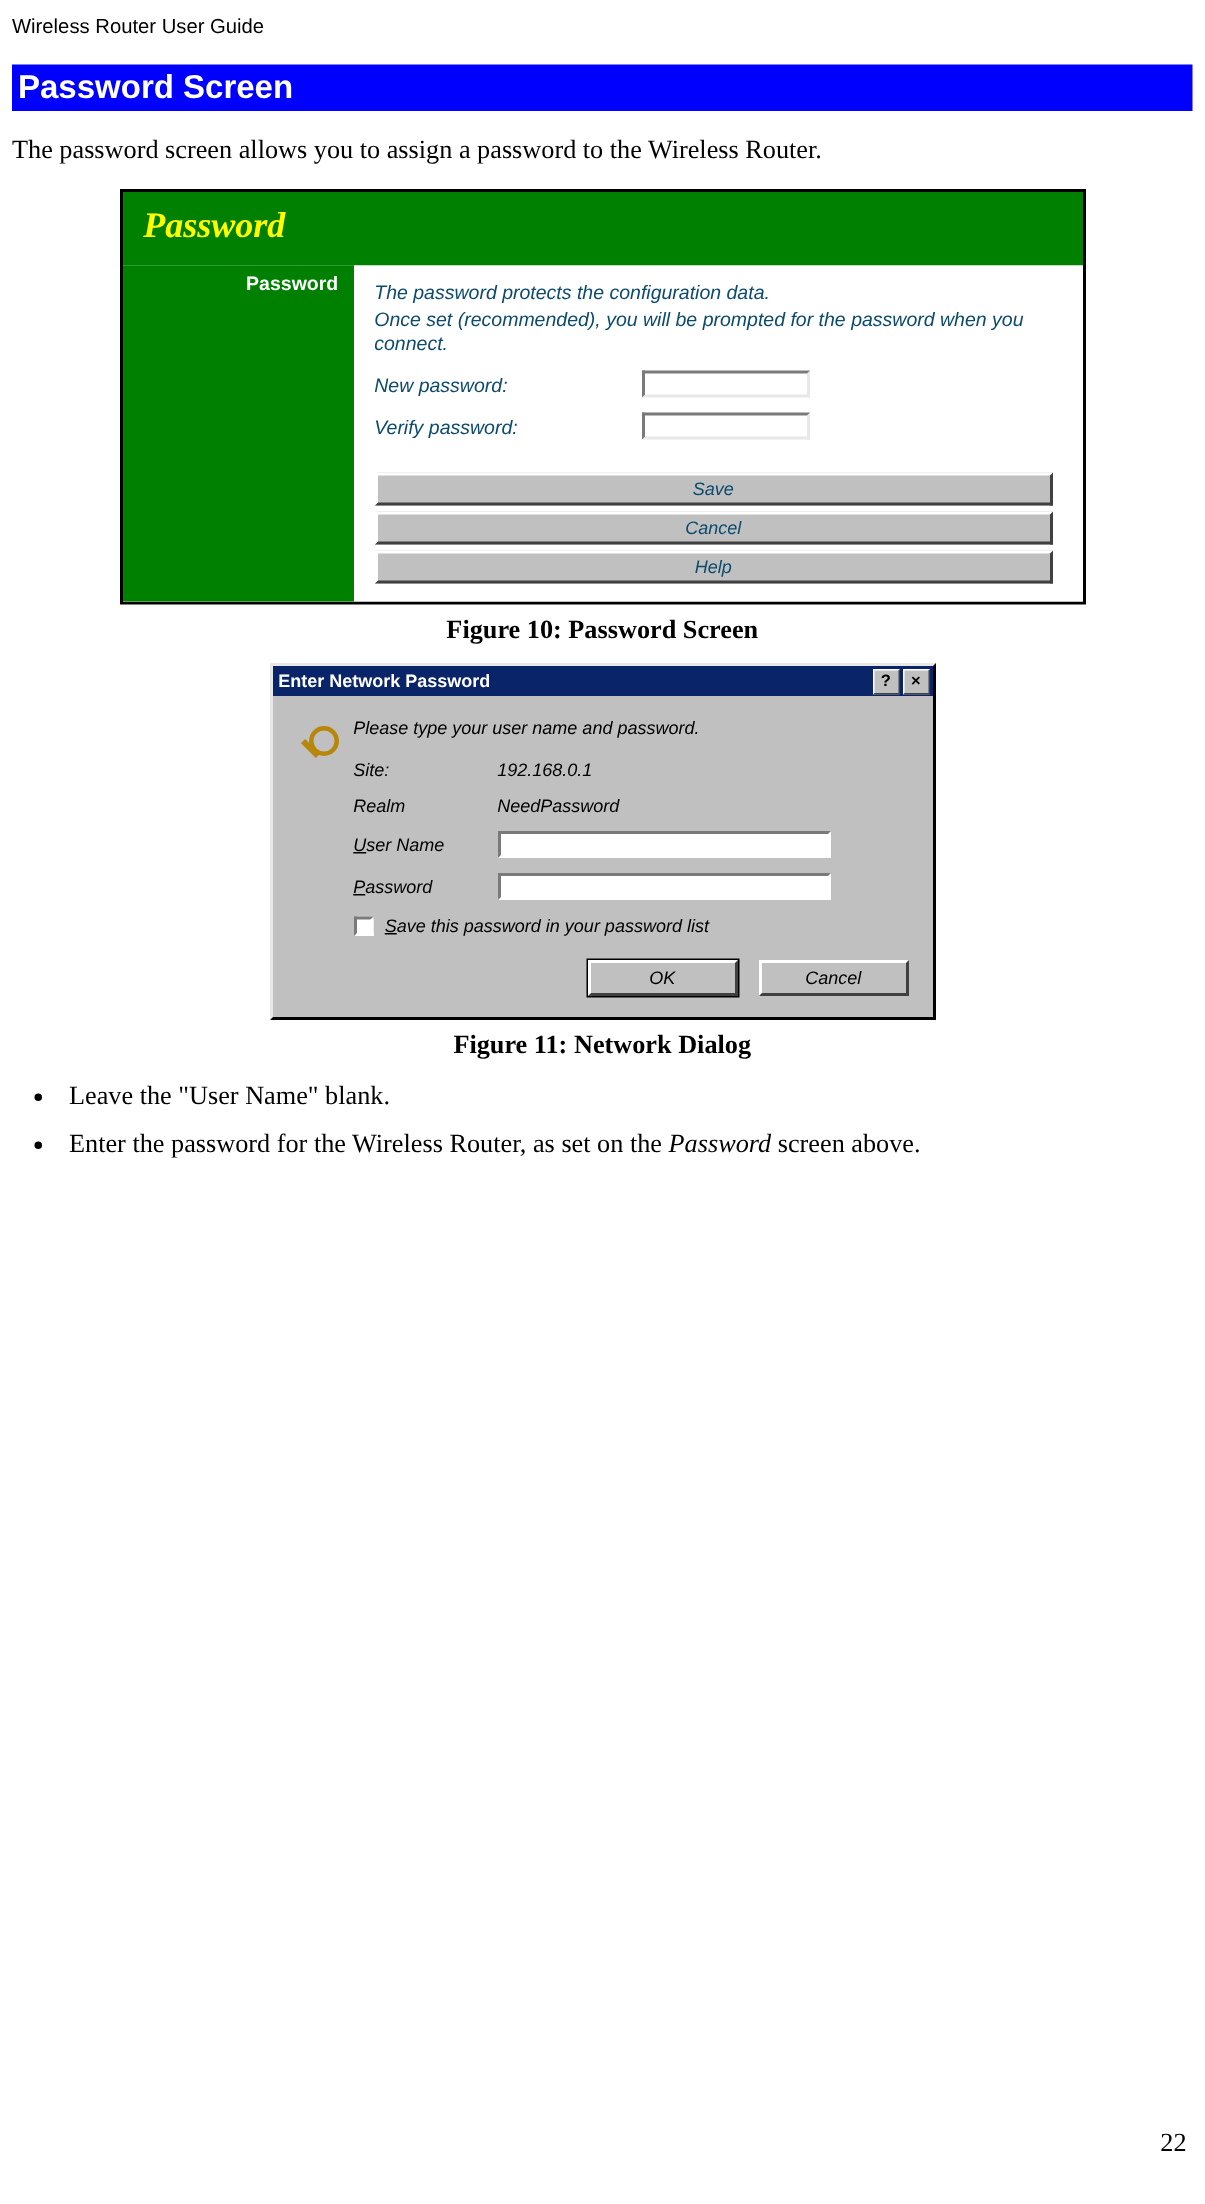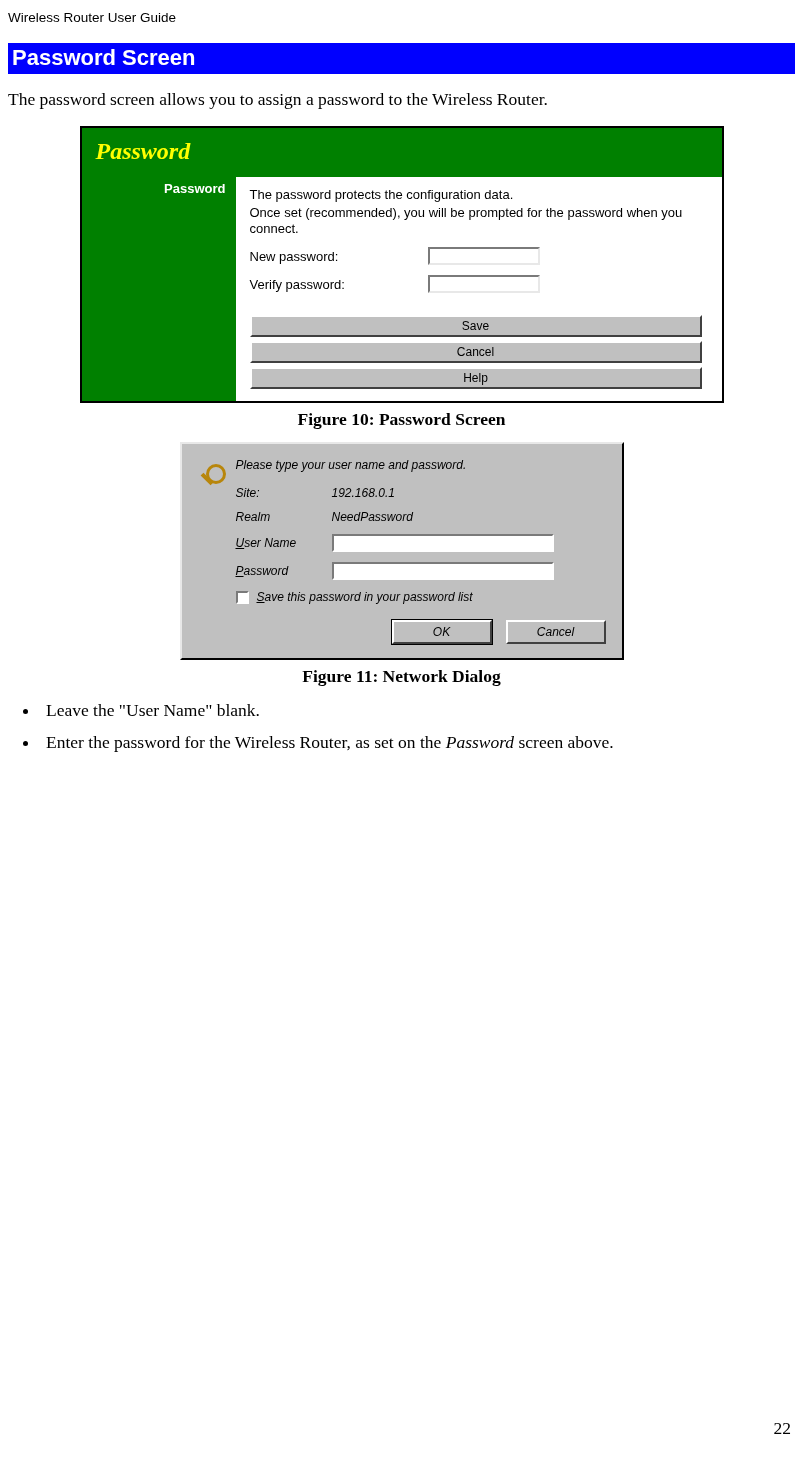--- a/index.html
+++ b/index.html
@@ -103,21 +103,22 @@
     display: flex;
     background: #fff;
   }
   .rp-side {
     width: 154px;
     background: #008000;
   }
   .rp-content {
     flex: 1;
     padding: 10px 14px 6px 14px;
-    color: #000000;
+    color: #0c4a6e;
+    font-style: italic;
   }
   .rp-content p {
     margin: 0 0 2px 0;
     font-size: 13px;
     line-height: 1.25;
   }
   .rp-row {
     display: flex;
     align-items: center;
     margin-top: 10px;
@@ -327,20 +328,25 @@
           </div>
         </div>
       </div>
     </div>
   </div>
   <div class="fig-caption">Figure 10: Password Screen</div>
 
 
   <div class="fig-wrap">
     <div class="dlg">
+      <div class="dlg-titlebar">
+        <div class="ttxt">Enter Network Password</div>
+        <div class="dlg-ctl">?</div>
+        <div class="dlg-ctl">×</div>
+      </div>
       <div class="dlg-body">
         <div class="dlg-icon-col">
           <div class="key-icon">
             <div class="key"></div>
               <div class="shaft"></div>
           </div>
         </div>
         <div class="dlg-form">
           <p class="dlg-prompt">Please type your user name and password.</p>
 

